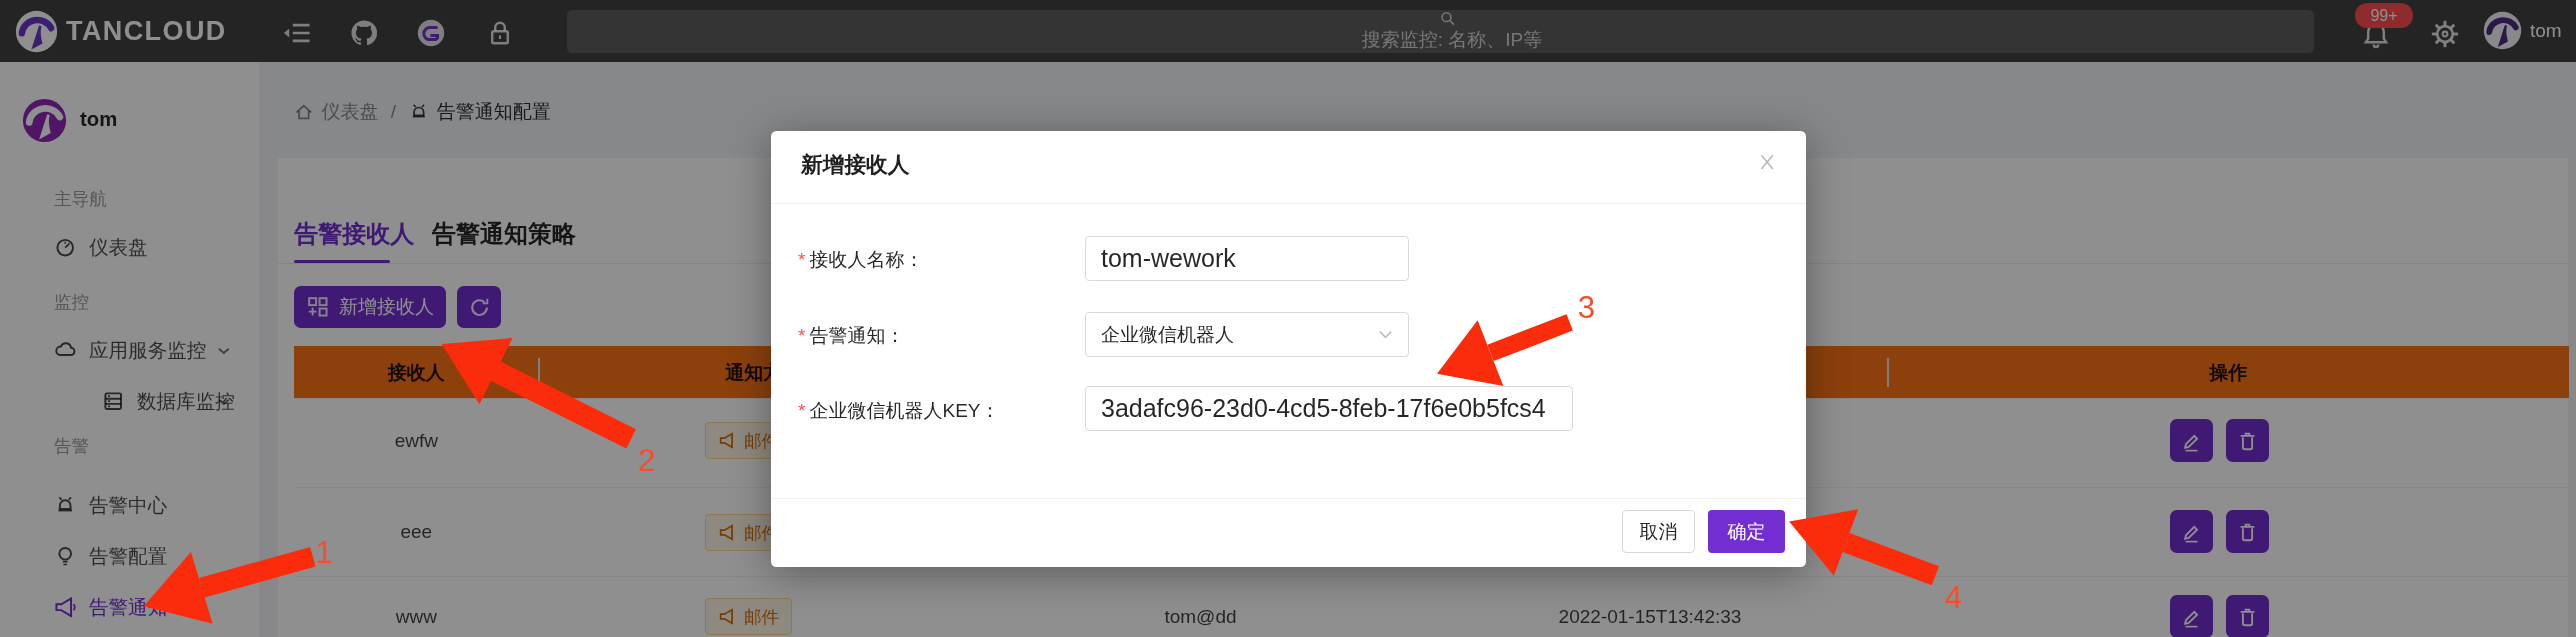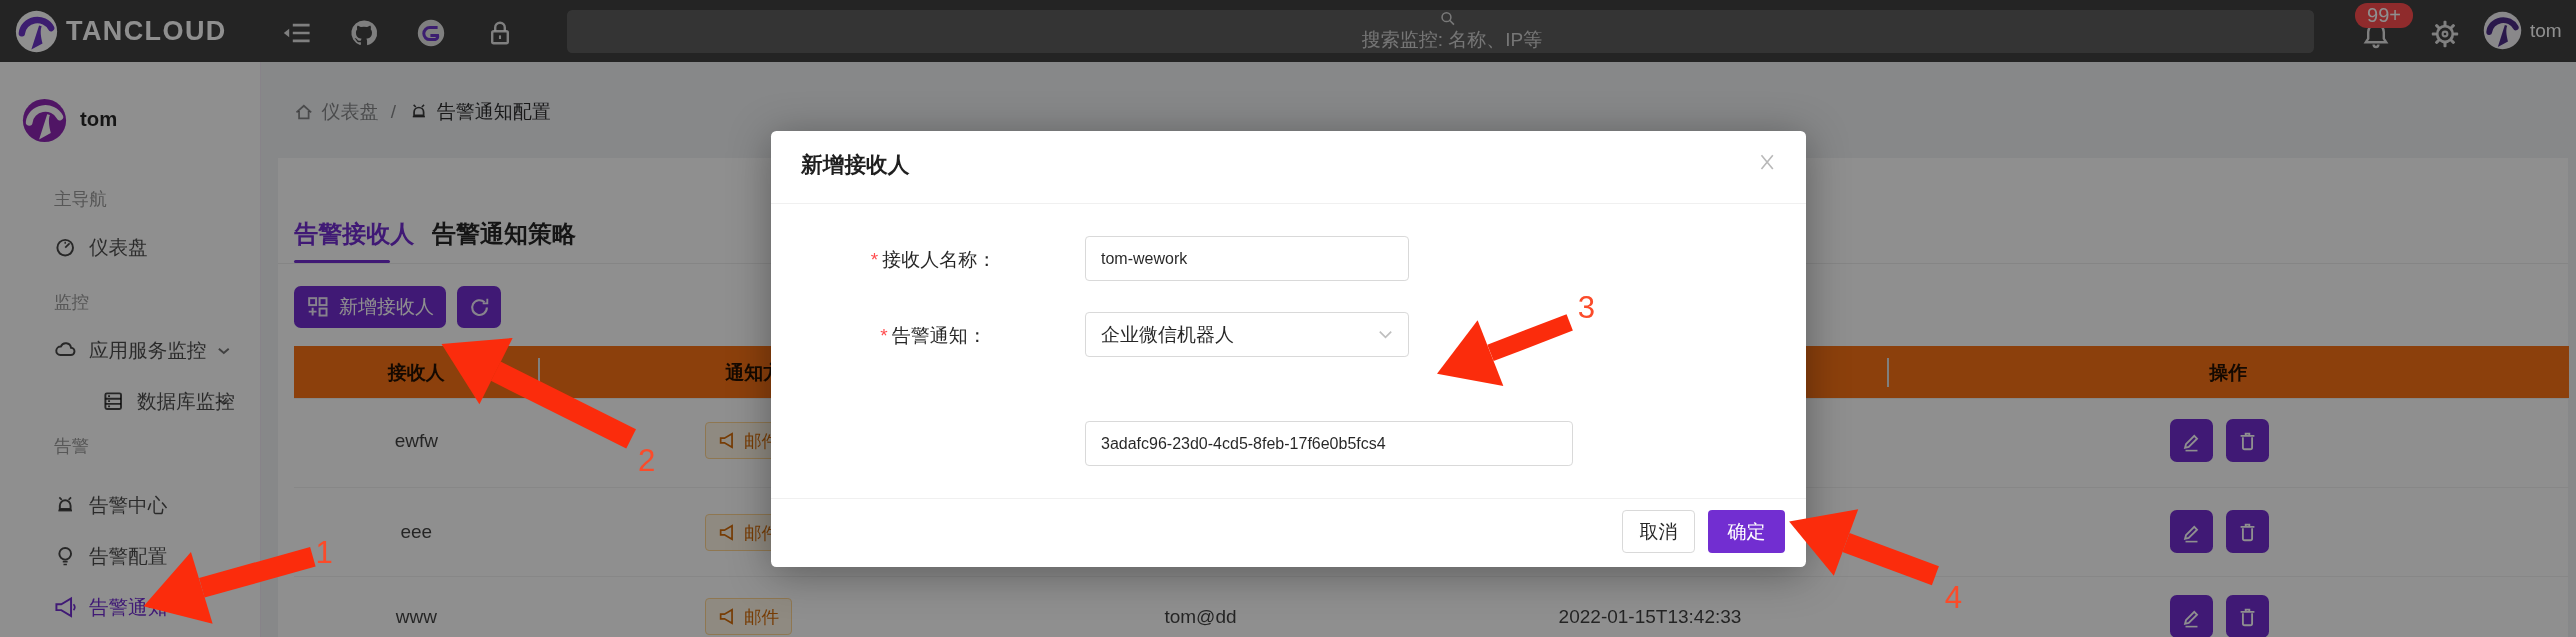--- a/index.html
+++ b/index.html
@@ -7,21 +7,21 @@
   body { font-family:"Liberation Sans","DejaVu Sans",sans-serif; background:#f0f2f5; position:relative; }
   svg { display:block; }
 
   
   .navbar { position:absolute; top:0; left:0; width:2576px; height:62px; background:#404040; z-index:10; }
   .brand-logo { position:absolute; left:15px; top:9.5px; width:43px; height:43px; }
   .brand-name { position:absolute; left:66px; top:16.3px; font-size:27px; font-weight:bold; color:#fff; letter-spacing:1.4px; }
   .nav-ico { position:absolute; top:17.6px; width:30px; height:30px; color:rgba(255,255,255,0.85); cursor:pointer; }
   .search-box { position:absolute; left:567px; top:9.5px; width:1747px; height:43px; background:rgba(255,255,255,0.16); border-radius:5.4px; display:flex; align-items:center; padding-left:15px;flex-direction:column; }
   .search-box .ph { color:rgba(255,255,255,0.72); font-size:19px; margin-left:8.1px; }
-  .badge { position:absolute; left:2355px; top:3.4px; min-width:58px; height:24.4px; background:#ff4d4f; border-radius:12.2px; color:#fff; font-size:20px; display:flex; align-items:center; justify-content:center; padding:0 6.8px; z-index:12; }
+  .badge { position:absolute; left:2355px; top:3.4px; min-width:58px; height:24.4px; background:#ff4d4f; border-radius:12.2px; color:#fff; font-size:16px; display:flex; align-items:center; justify-content:center; padding:0 6.8px; z-index:12; }
   .nav-avatar { position:absolute; left:2483px; top:10.8px; width:39px; height:39px; }
   .nav-user { position:absolute; left:2530px; top:20.3px; color:#fff; font-size:19px; }
 
   
   .sidebar { position:absolute; top:62px; left:0; width:261px; bottom:0; background:#ffffff; border-right:1.4px solid #f0eaf4; z-index:5; }
   .side-avatar { position:absolute; left:22.3px; top:36px; width:45px; height:45px; }
   .side-user { position:absolute; left:80px; top:46px; font-size:20.3px; font-weight:bold; color:rgba(0,0,0,0.85); }
   .group-label { position:absolute; left:54px; font-size:17.6px; color:#9b9b9b; }
   .mi { position:absolute; left:0; width:261px; height:43px; display:flex; align-items:center; cursor:pointer; color:rgba(0,0,0,0.70); }
   .mi .ic { width:24.4px; height:24.4px; margin-left:53px; color:rgba(0,0,0,0.72); }
@@ -60,23 +60,23 @@
   .opbtn .ic { width:23px; height:23px; }
 
   
   .overlay { position:absolute; inset:0; background:rgba(0,0,0,0.44); z-index:50; }
   .modal { position:absolute; left:771px; top:131px; width:1035px; height:436px; background:#fff; border-radius:5.4px; box-shadow:0 6.8px 41px rgba(0,0,0,0.35); z-index:60; }
   .modal-title { position:absolute; left:30px; top:19px; font-size:21.7px; font-weight:bold; color:rgba(0,0,0,0.88); }
   .modal-close { position:absolute; left:981px; top:16.3px; width:30px; height:30px; color:#b9b9b9; cursor:pointer; display:flex; align-items:center; justify-content:center; }
   .modal-close svg { width:20.3px; height:20.3px; }
   .mhead-line { position:absolute; left:0; top:72px; width:1035px; height:1.4px; background:#f0f0f0; }
   .mfoot-line { position:absolute; left:0; top:367px; width:1035px; height:1.4px; background:#f0f0f0; }
-  .flabel { position:absolute; text-align:center; width:271px; font-size:19px; color:rgba(0,0,0,0.85); }
+  .flabel { position:absolute; text-align:left; width:271px; font-size:19px; color:rgba(0,0,0,0.85); }
   .flabel .req { color:#ff4d4f; margin-right:4.1px; }
-  .finput { position:absolute; left:314px; height:45px; border:1.4px solid #d9d9d9; border-radius:4.1px; font-size:16px; color:rgba(0,0,0,0.85); padding:0 15px; background:#fff; font-family:inherit; }
+  .finput { position:absolute; left:314px; height:45px; border:1.4px solid #d9d9d9; border-radius:4.1px; font-size:25px; color:rgba(0,0,0,0.85); padding:0 15px; background:#fff; font-family:inherit; }
   .fselect { position:absolute; left:314px; width:324px; height:45px; border:1.4px solid #d9d9d9; border-radius:4.1px; display:flex; align-items:center; padding:0 15px; font-size:19px; color:rgba(0,0,0,0.85); cursor:pointer; background:#fff; }
   .fselect .chev { position:absolute; right:13.5px; width:19px; height:19px; color:#bfbfbf; }
   .btn-cancel { position:absolute; left:851px; top:379px; width:73px; height:43px; background:#fff; border:1.4px solid #d9d9d9; border-radius:4.1px; font-size:19px; color:rgba(0,0,0,0.85); cursor:pointer; font-family:inherit; }
   .btn-ok { position:absolute; left:937px; top:379px; width:77px; height:43px; background:#722ed1; border:none; border-radius:4.1px; font-size:19px; color:#fff; cursor:pointer; font-family:inherit; }
 
   .arrows { position:absolute; inset:0; z-index:100; pointer-events:none; }
 </style>
 </head>
 <body>
 
@@ -415,21 +415,24 @@
   </div>
   <div class="fselect" style="top:181px;">
     <span>企业微信机器人</span>
     <span class="chev">
       <svg viewBox="0 0 100 100" stroke="currentColor" stroke-width="9" fill="none">
           <path d="M20 35 L50 65 L80 35"></path>
         </svg>
     </span>
   </div>
 
-  <input class="finput" style="top: 255px; width: 488px; margin-top: 35px;" value="3adafc96-23d0-4cd5-8feb-17f6e0b5fcs4">
+  <div class="flabel" style="left:27px; top:267px;">
+    <span class="req">*</span><span>企业微信机器人KEY：</span>
+  </div>
+  <input class="finput" style="top: 255px; width: 488px;" value="3adafc96-23d0-4cd5-8feb-17f6e0b5fcs4">
 
   <div class="mfoot-line"></div>
   <button class="btn-cancel">取消</button>
   <button class="btn-ok">确定</button>
 </div>
 
 <svg class="arrows" width="2576" height="638" viewBox="0 0 3804 942">
 
   <g>
     <line x1="462" y1="822" x2="298" y2="868" stroke="#fb2c0c" stroke-width="30"></line>

